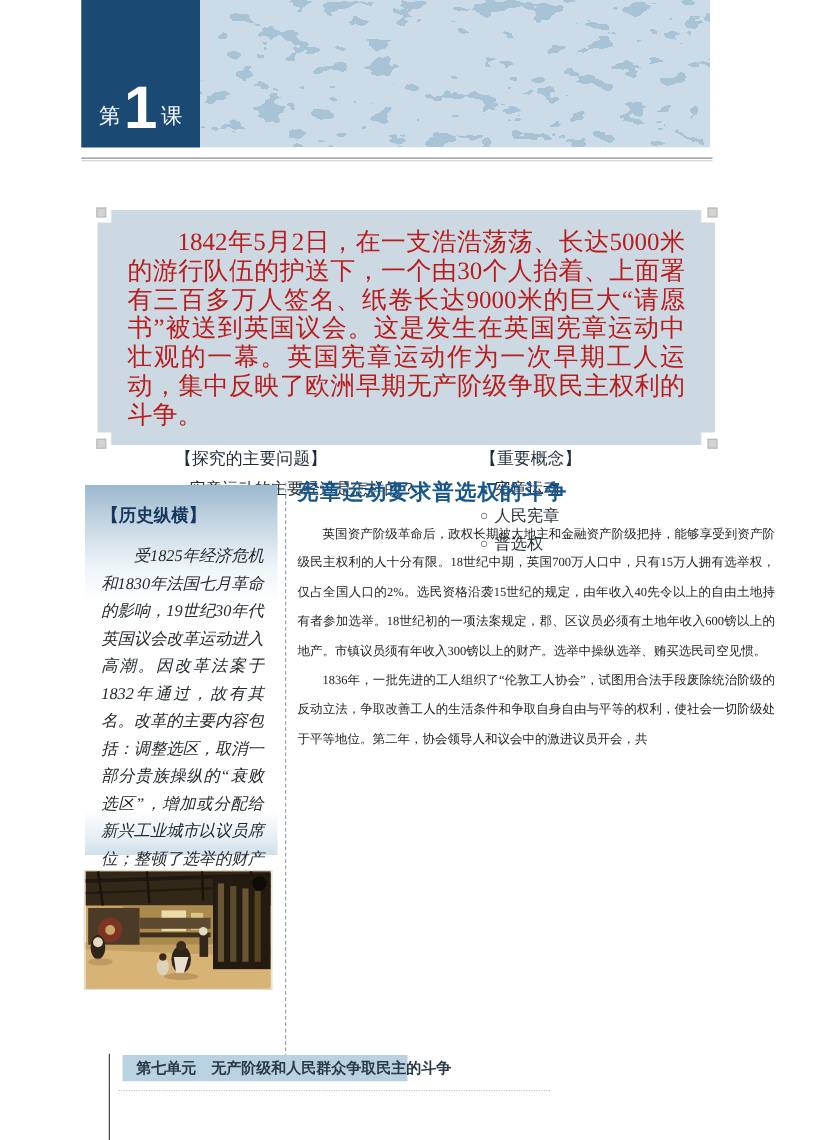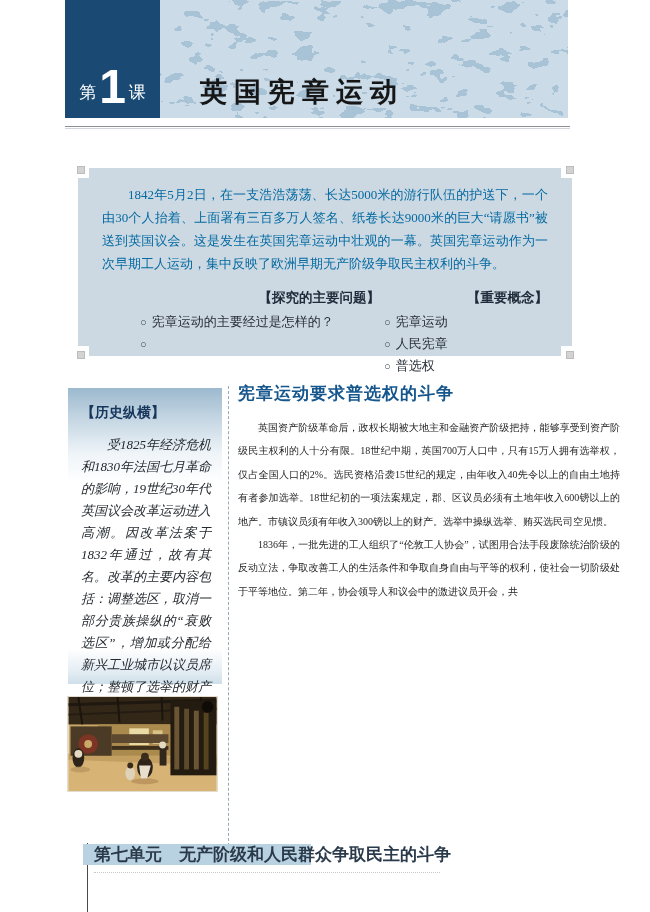--- a/index.html
+++ b/index.html
@@ -50,31 +50,30 @@
     position: absolute; width: 17px; height: 17px; background: #ffffff;
     display: flex; align-items: center; justify-content: center;
   }
   .corner-notch .sq { width: 8px; height: 8px; background: #d3d3d3; border: 1px solid #bcbcbc; }
   .notch-tl { left: -6px; top: -7px; }
   .notch-tr { right: -6px; top: -7px; }
   .notch-bl { left: -6px; bottom: -7px; }
   .notch-br { right: -6px; bottom: -7px; }
 
   .intro-text {
-    font-size: 13px; line-height: 23px; text-indent: 2em;
-    text-align: justify; color: #0369a1;
+    font-size: 20px; line-height: 23px; text-indent: 2em;
+    text-align: justify; color: #b91c1c;
   }
   .intro-columns { display: flex; margin-top: 14px; }
   .intro-col-questions { width: 278px; padding-left: 38px; }
   .intro-col-concepts { flex: 1; padding-left: 4px; }
   .intro-subtitle {
-    font-size: 13.5px; font-weight: bold; color: #1d2b3a;
+    font-size: 13.5px; font-weight: normal; color: #1d2b3a;
     font-family: "Liberation Sans", "DejaVu Sans", sans-serif;
     margin-bottom: 4px;
-    text-align: right;
   }
   .intro-item { font-size: 13px; line-height: 22px; color: #28303a; display: flex; }
   .intro-item .bullet { margin-right: 5px; font-size: 11px; line-height: 22px; color: #3a4650; }
 
   
   .hist-box {
     position: absolute; left: 68px; top: 388px; width: 154px; height: 296px;
     background: linear-gradient(to bottom,
       #9cb9ce 0%, #c3d5e2 10%, #eef4f8 22%, #ffffff 32%,
       #ffffff 88%, #e7eff5 95%, #cfdfe9 100%);
@@ -117,25 +116,25 @@
   .page-number {
     position: absolute; left: 57px; top: 845px; font-size: 14px; color: #2b2b2b;
     font-family: "Liberation Sans", "DejaVu Sans", sans-serif;
     margin-left: 44px;
   }
   .footer-vline {
     position: absolute; left: 87px; top: 843px; width: 1px; height: 69px;
     background: #4a4a4a;
   }
   .footer-bar {
-    position: absolute; left: 83px; top: 844px; width: 228px; height: 21px;
+    position: absolute; left: 98px; top: 844px; width: 228px; height: 21px;
     background: #b9d2e2;
     display: flex; align-items: center; padding-left: 11px;
     font-family: "Liberation Sans", "DejaVu Sans", sans-serif;
-    font-size: 17px; font-weight: bold; color: #2a3a4a; white-space: nowrap;
+    font-size: 12px; font-weight: bold; color: #2a3a4a; white-space: nowrap;
   }
   .footer-dotline {
     position: absolute; left: 94px; top: 872px; width: 346px; height: 0;
     border-top: 1px dotted #c3c9cd;
   }
 </style>
 </head>
 <body>
 
 <div class="lesson-box">
@@ -154,21 +153,20 @@
           <feFuncA type="discrete" tableValues="0 0 1 1 1"></feFuncA>
         </feComponentTransfer>
         <feComposite in="SourceGraphic" in2="mask" operator="in"></feComposite>
       </filter>
     </defs>
     <rect x="0" y="0" width="408" height="118" fill="#a9c3d6"></rect>
     <g filter="url(#crowdTex)">
       <rect x="0" y="0" width="408" height="118" fill="#cbdce8"></rect>
     </g>
   </svg>
-  <div class="banner-title">英国宪章运动</div>
 </div>
 
 <div class="header-rule"></div>
 
 <div class="intro-box">
   <div class="corner-notch notch-tl">
       <div class="sq"></div>
     </div>
   <div class="corner-notch notch-tr">
       <div class="sq"></div>

